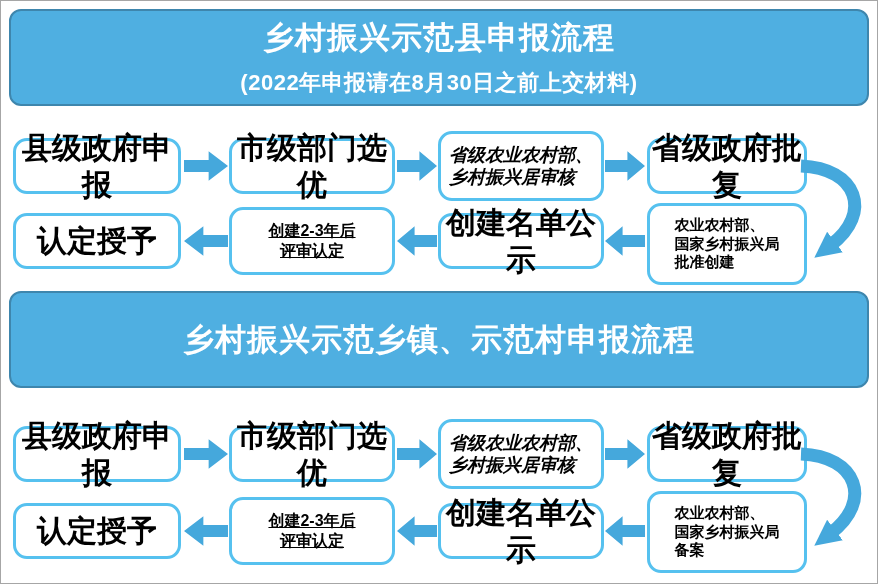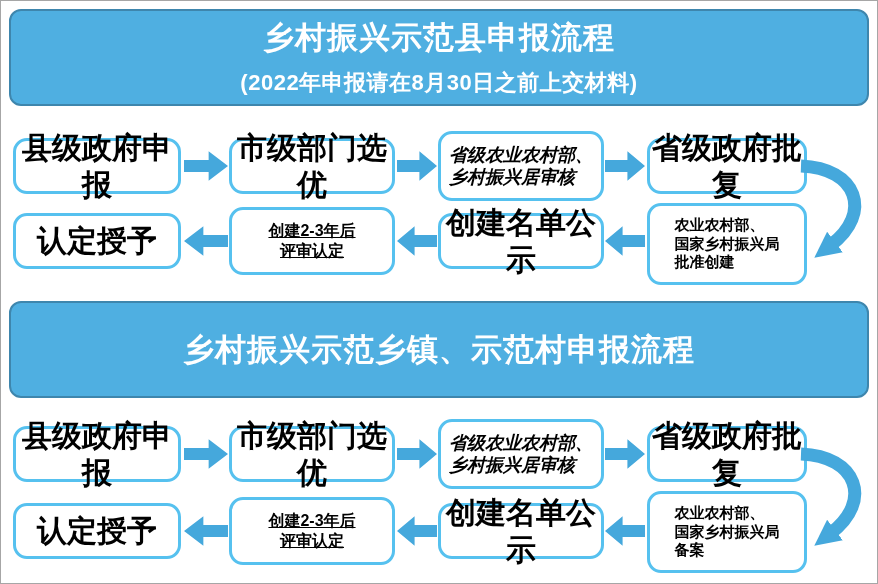--- a/index.html
+++ b/index.html
@@ -83,21 +83,21 @@
   <div class="box" style="left:437px;top:212px;width:166px;height:56px">
     <span class="box-label fs22">创建名单公示</span>
   </div>
   <div class="arr left" style="left:604px;top:224px;width:40px"></div>
   <div class="box" style="left:646px;top:202px;width:160px;height:82px">
     <span class="box-label fs17 align-left">农业农村部、
 国家乡村振兴局
 批准创建</span>
   </div>
 
-  <div class="banner" style="top:300px">
+  <div class="banner" style="top:290px">
     <div class="banner-title">乡村振兴示范乡镇、示范村申报流程</div>
   </div>
 
   <div class="box" style="left:12px;top:425px;width:168px;height:56px">
     <span class="box-label fs22">县级政府申报</span>
   </div>
   <div class="arr right" style="left:183px;top:437px"></div>
   <div class="box" style="left:228px;top:425px;width:166px;height:56px">
     <span class="box-label fs22">市级部门选优</span>
   </div>

